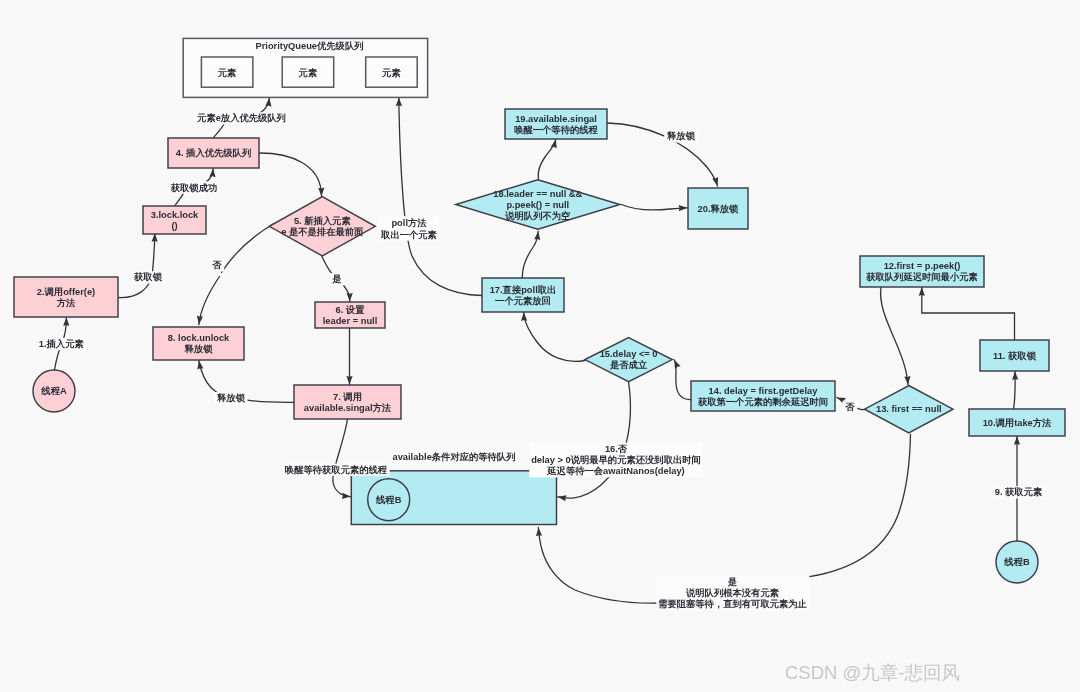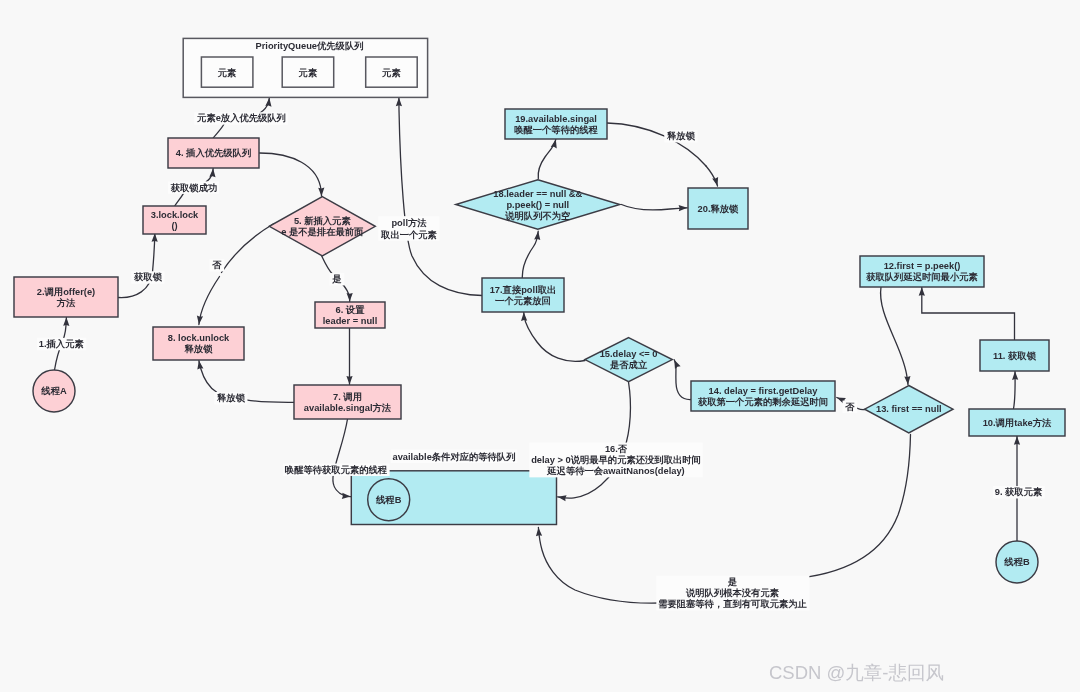--- a/index.html
+++ b/index.html
@@ -13,21 +13,21 @@
   .pqbox{fill:#fcfcfc;stroke:#58585f;stroke-width:1.5;}
   .edge{fill:none;stroke:#32323c;stroke-width:1.3;stroke-linecap:round;}
   .arrowhead{fill:#32323c;stroke:none;}
   .nlabel{font-family:"Liberation Sans",sans-serif;font-weight:bold;
           font-size:9.3px;fill:#2c2c35;text-anchor:middle;}
   .elabel{font-family:"Liberation Sans",sans-serif;font-weight:bold;
           font-size:9.3px;fill:#2c2c35;text-anchor:middle;}
   .labelbg{fill:#fcfcfc;stroke:none;}
   .pqtitle{font-family:"Liberation Sans",sans-serif;font-weight:bold;
            font-size:9.3px;fill:#2c2c35;text-anchor:middle;}
-  .wm{position:absolute;right:32px;bottom:10px;color:#c6c6cc;font-size:18.5px;
+  .wm{position:absolute;right:16px;bottom:10px;color:#c6c6cc;font-size:18.5px;
       line-height:1;font-family:"Liberation Sans",sans-serif;white-space:nowrap;}
 </style>
 </head>
 <body>
 
 <div id="stage">
   <svg id="diagram" viewBox="0 0 1080 692">
     <g id="edges-layer">
         <g>
           <path d="M 54.6 369.5 C 56 361 58.5 351 62.5 341.5 C 65.2 335 66.4 326 66.4 317.3" class="edge"></path>

